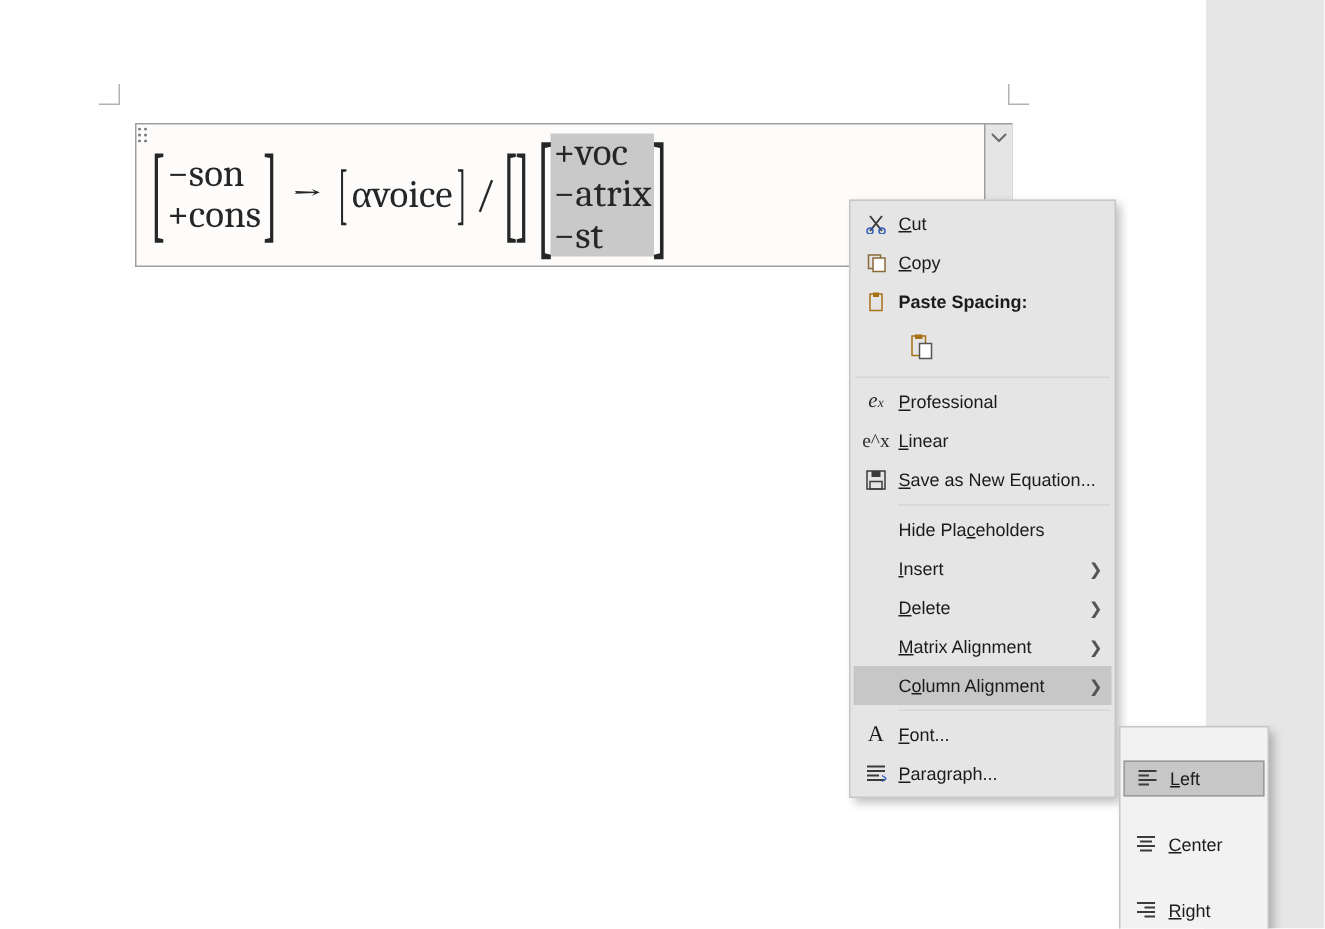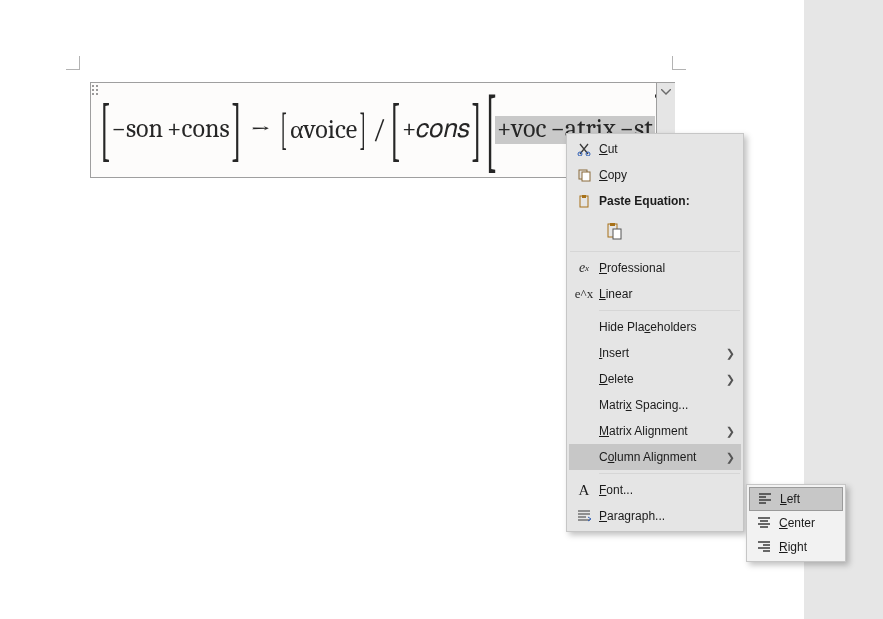--- a/index.html
+++ b/index.html
@@ -112,21 +112,21 @@
     margin: 0 -8px;
   }
   .brkt3 {
     font-size: 92px;
     line-height: 78px;
     transform: scaleX(0.38);
     margin: 0 -12px;
   }
   .cells {
     display:flex;
-    flex-direction:row;
+    flex-direction:column;
     line-height: 1.05;
   }
   .cells.sel .cell { background:#c9c9c9; }
   .cell { padding: 0 2px; white-space:nowrap;}
   .arrow { padding: 0 4px; }
 
   
   .menu {
     position: absolute;
     left: 566px;
@@ -187,21 +187,21 @@
     position:absolute;
     left: 746px;
     top: 484px;
     width: 100px;
     background:#f2f2f2;
     border:1px solid #c6c6c6;
     box-shadow: 3px 3px 6px rgba(0,0,0,0.25);
     padding:2px;
     box-sizing:border-box;
   }
-  .submenu .menu-item{height:24px;}
+  .submenu .menu-item{height:24px;margin-top:20px;}
   .submenu .menu-item.hover{background:#c7c7c7;border:1px solid #9a9a9a;height:22px;}
   .submenu .ic{width:22px;}
 
   
   svg { display:block; }
 </style>
 </head>
 <body>
 
 <div class="workspace">
@@ -235,21 +235,20 @@
         <span class="arrow">→</span>
         <span class="mat">
           <span class="brkt" style="font-size:44px;margin:0 -4px;">[</span>
           <span class="cell">αvoice</span>
           <span class="brkt" style="font-size:44px;margin:0 -4px;">]</span>
         </span>
         <span>/</span>
         <span class="mat ital">
           <span class="brkt">[</span>
           <span class="cells">
-            <span class="cell">+𝑐𝑜𝑛𝑠</span>
           </span>
           <span class="brkt">]</span>
         </span>
         <span class="mat">
           <span class="brkt brkt3">[</span>
           <span class="cells sel">
             <span class="cell">+voc</span>
             <span class="cell">−atrix</span>
             <span class="cell">−st</span>
           </span>
@@ -285,60 +284,66 @@
       </span>
       <span class="lbl"><span class="u">C</span>opy</span>
     </div>
     <div class="menu-item">
       <span class="ic">
         <svg width="14" height="14">
             <rect x="3" y="2" width="8" height="11" fill="none" stroke="#a77118"></rect>
             <rect x="5" y="1" width="4" height="3" fill="#a77118"></rect>
           </svg>
       </span>
-      <span class="lbl bold">Paste Equation:</span>
+      <span class="lbl bold">Paste Spacing:</span>
     </div>
     <div class="paste-row">
       <div class="paste-btn">
         <svg width="18" height="18">
             <rect x="3" y="2" width="9" height="13" fill="none" stroke="#a77118"></rect>
             <rect x="5" y="1" width="5" height="3" fill="#a77118"></rect>
             <rect x="8" y="7" width="8" height="10" fill="#fff" stroke="#555"></rect>
           </svg>
       </div>
     </div>
     <div class="menu-sep full"></div>
 
     <div class="menu-item">
       <span class="ic" style="font-family:'Cambria Math',serif;font-style:italic;font-size:14px;color:#2b2b2b;">e<span style="font-size:9px;vertical-align:super;">x</span></span>
       <span class="lbl"><span class="u">P</span>rofessional</span>
     </div>
     <div class="menu-item">
       <span class="ic" style="font-family:'Cambria Math',serif;font-size:13px;color:#2b2b2b;">e^x</span>
       <span class="lbl"><span class="u">L</span>inear</span>
     </div>
+    <div class="menu-item">
+      <span class="ic">
+        <svg width="14" height="14">
+            <rect x="1" y="1" width="12" height="12" fill="none" stroke="#3b3b3b"></rect>
+            <rect x="4" y="1" width="6" height="4" fill="#3b3b3b"></rect>
+            <rect x="3" y="8" width="8" height="5" fill="none" stroke="#3b3b3b"></rect>
+          </svg>
+      </span>
+      <span class="lbl"><span class="u">S</span>ave as New Equation...</span>
+    </div>
     <div class="menu-sep"></div>
 
     <div class="menu-item">
       <span class="ic"></span>
       <span class="lbl">Hide Pla<span class="u">c</span>eholders</span>
     </div>
     <div class="menu-item">
       <span class="ic"></span>
       <span class="lbl"><span class="u">I</span>nsert</span>
       <span class="sub-arrow">❯</span>
     </div>
     <div class="menu-item">
       <span class="ic"></span>
       <span class="lbl"><span class="u">D</span>elete</span>
       <span class="sub-arrow">❯</span>
-    </div>
-    <div class="menu-item">
-      <span class="ic"></span>
-      <span class="lbl">Matri<span class="u">x</span> Spacing...</span>
     </div>
     <div class="menu-item">
       <span class="ic"></span>
       <span class="lbl"><span class="u">M</span>atrix Alignment</span>
       <span class="sub-arrow">❯</span>
     </div>
     <div class="menu-item hover">
       <span class="ic"></span>
       <span class="lbl">C<span class="u">o</span>lumn Alignment</span>
       <span class="sub-arrow">❯</span>

